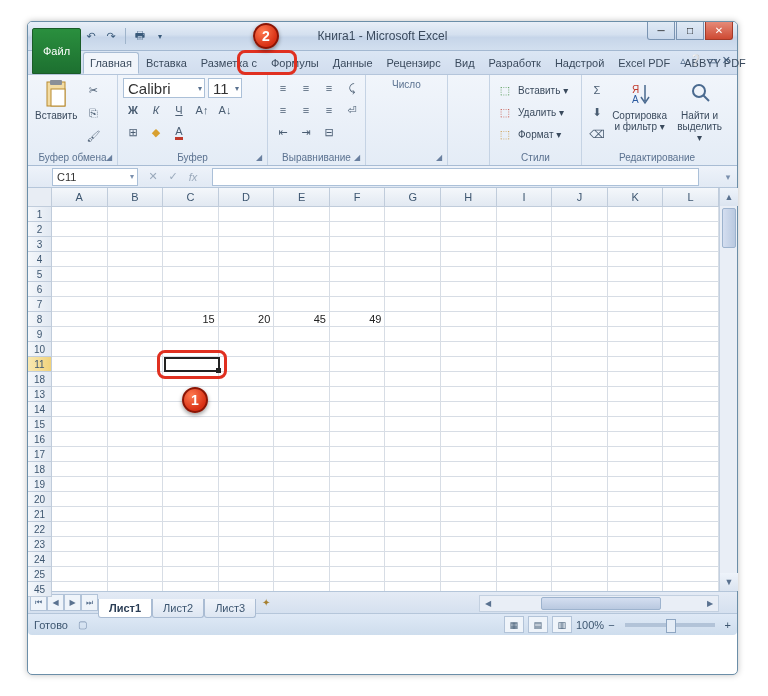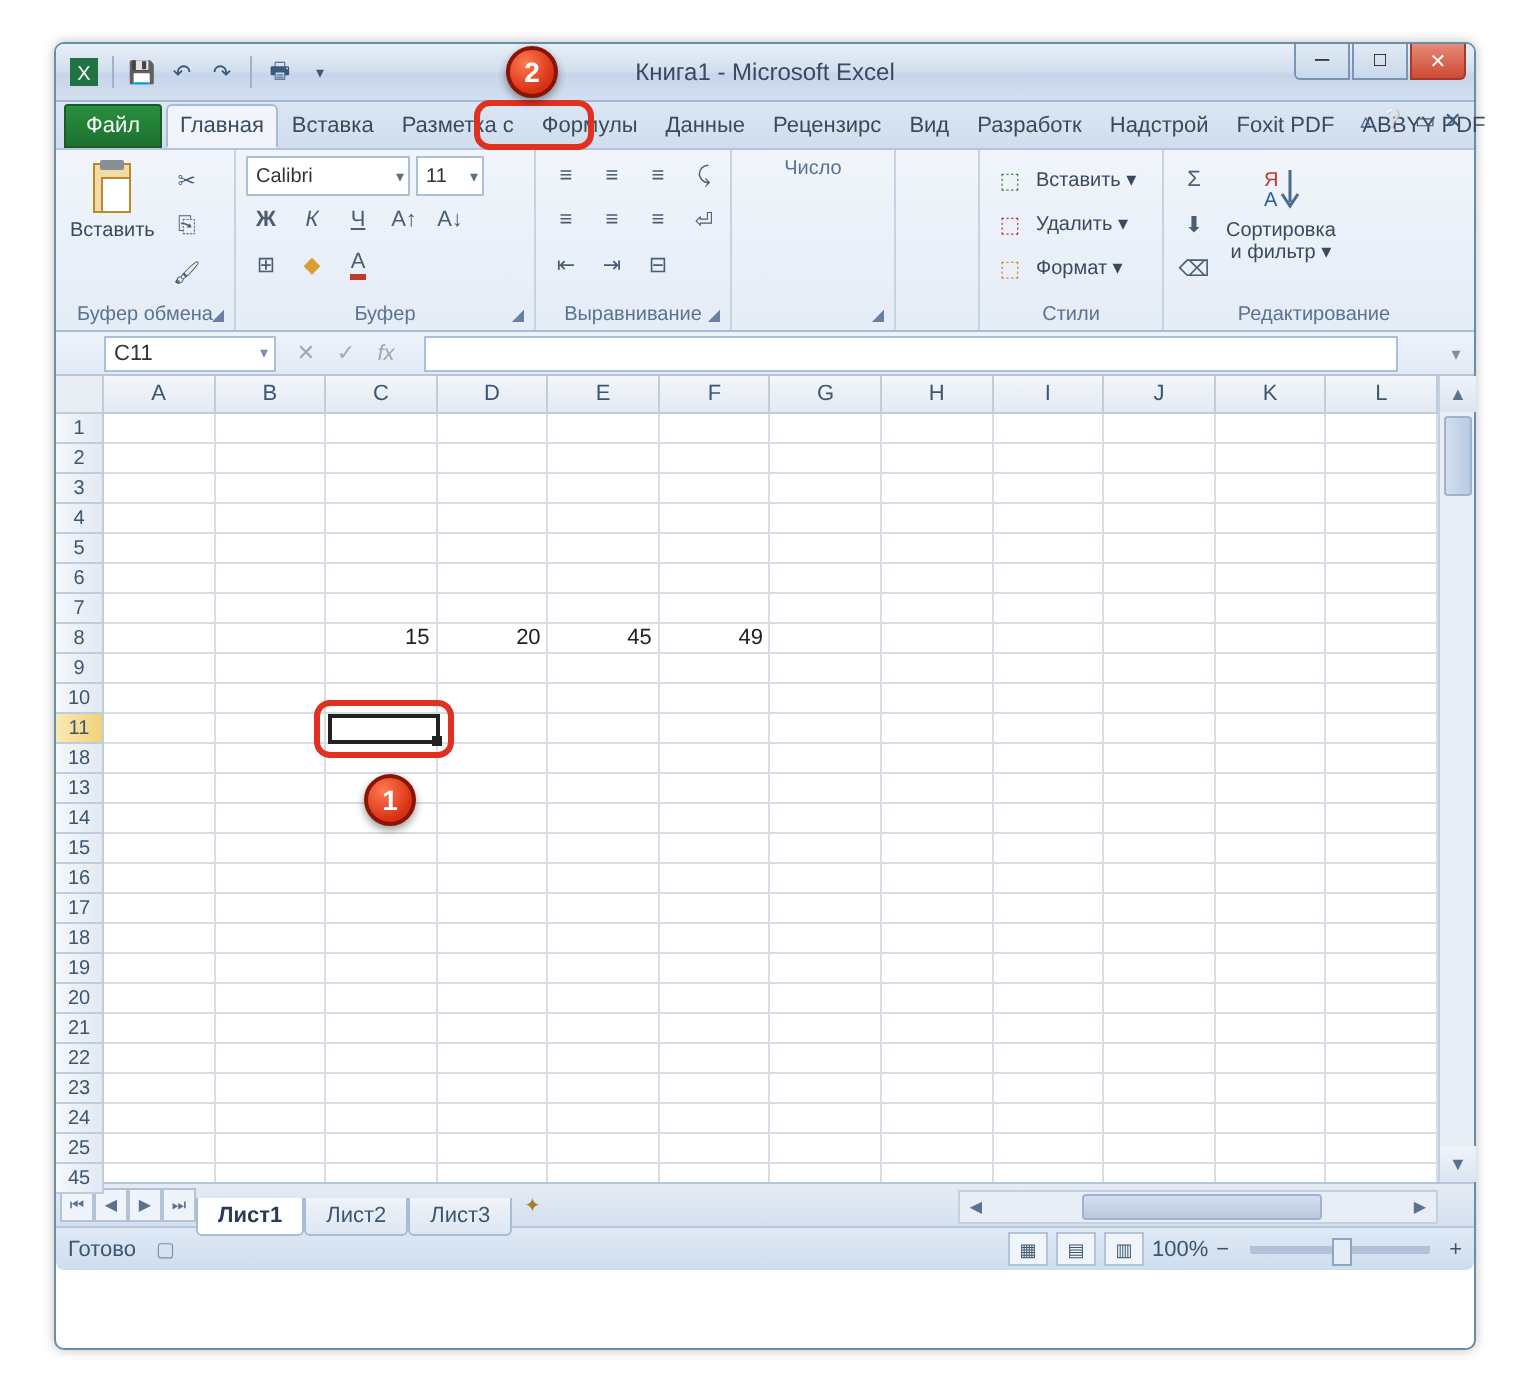--- a/index.html
+++ b/index.html
@@ -9,38 +9,38 @@
 .qat{display:flex;align-items:center;gap:4px;padding-left:6px}
 .qat-ico{width:16px;height:16px;display:flex;align-items:center;justify-content:center;font-size:11px;color:#3a5a7a}
 .qat-sep{width:1px;height:16px;background:#9fb4cb;margin:0 2px}
 .title-text{position:absolute;left:50%;transform:translateX(-50%);font-size:12px;color:#3a4a5d;white-space:nowrap}
 .winbtns{position:absolute;right:4px;top:0;display:flex;gap:1px}
 .winbtn{width:28px;height:18px;border:1px solid #7a94b2;border-top:none;display:flex;align-items:center;justify-content:center;font-size:10px;background:linear-gradient(#e0eaf5,#c9d8eb)}
 .winbtn.cls{background:linear-gradient(#e58a78,#ce4a33);color:#fff;border-color:#a43a28;border-radius:0 0 3px 0}
 .winbtn.max{border-radius:0}
 .winbtn.min{border-radius:0 0 0 3px}
 .ribbon-tabs{height:24px;background:linear-gradient(#dbe6f4,#d1ddee);display:flex;align-items:flex-end;padding-left:4px;border-bottom:1px solid #b4c5db;position:relative}
-.file-tab{background:linear-gradient(#2a8f3e,#1d7030);color:#fff;font-size:11px;padding:4px 10px;border-radius:2px 2px 0 0;margin-right:2px;border:1px solid #1a5c28}
+.file-tab{background:linear-gradient(#2a8f3e,#1d7030);color:#fff;font-size:11px;padding:16px 10px;border-radius:2px 2px 0 0;margin-right:2px;border:1px solid #1a5c28}
 .rtab{font-size:11px;color:#3a4a5d;padding:4px 6px;border:1px solid transparent;cursor:default;white-space:nowrap}
 .rtab.active{background:#f1f5fb;border:1px solid #a8bcd4;border-bottom-color:#f1f5fb;border-radius:3px 3px 0 0;position:relative;z-index:2}
 .tab-right{position:absolute;right:6px;top:3px;display:flex;gap:4px;align-items:center}
 .tab-right span{font-size:11px;color:#415b7a}
 .highlight-tab{position:absolute;border:3px solid #e03020;border-radius:8px;pointer-events:none;z-index:30}
 .ribbon-body{height:91px;background:linear-gradient(#f1f5fb,#e4ecf6);border-bottom:1px solid #a8bcd4;display:flex}
 .rgroup{border-right:1px solid #c5d3e4;padding:3px 5px 1px;display:flex;flex-direction:column;justify-content:space-between;position:relative}
 .rgroup-label{font-size:10px;color:#5b7290;text-align:center;padding:1px 0}
 .rgroup-label::after{content:"";}
 .rgroup-content{display:flex;gap:4px;flex:1;align-items:flex-start}
 .btn-big{display:flex;flex-direction:column;align-items:center;gap:2px;padding:2px;min-width:42px}
 .btn-big .ico{width:30px;height:28px;display:flex;align-items:center;justify-content:center}
 .btn-big .lbl{font-size:10px;color:#3a4a5d;text-align:center;line-height:1.1}
 .col{display:flex;flex-direction:column;gap:3px}
 .row{display:flex;gap:3px;align-items:center}
 .mini{width:20px;height:20px;display:flex;align-items:center;justify-content:center;font-size:11px;color:#4a5d72;border:1px solid transparent}
-.combo{height:20px;border:1px solid #abc0d8;background:#fff;font-size:10px;padding:0 14px 0 4px;display:flex;align-items:center;position:relative;color:#333}
+.combo{height:20px;border:1px solid #abc0d8;background:#fff;font-size:15px;padding:0 14px 0 4px;display:flex;align-items:center;position:relative;color:#333}
 .combo::after{content:"▾";position:absolute;right:2px;font-size:8px;color:#5a7290}
 .paste-ico{width:32px;height:32px}
 .font-select{width:82px}
 .size-select{width:34px}
 .expand{position:absolute;right:2px;bottom:2px;width:12px;height:12px;font-size:8px;color:#6a80a0;display:flex;align-items:center;justify-content:center}
 .namebox-row{height:22px;background:linear-gradient(#eef3fa,#e1e9f4);border-bottom:1px solid #b5c6da;display:flex;align-items:center}
 .nb-left{width:24px}
 .namebox{width:86px;height:18px;border:1px solid #abc0d8;background:#fff;font-size:11px;display:flex;align-items:center;padding:0 4px;position:relative;color:#333}
 .namebox::after{content:"▾";position:absolute;right:3px;font-size:8px;color:#7a90ae}
 .nb-icons{display:flex;gap:2px;margin:0 6px}
@@ -113,21 +113,21 @@
     <div class="file-tab">Файл</div>
     <div class="rtab active">Главная</div>
     <div class="rtab">Вставка</div>
     <div class="rtab">Разметка с</div>
     <div class="rtab">Формулы</div>
     <div class="rtab">Данные</div>
     <div class="rtab">Рецензирс</div>
     <div class="rtab">Вид</div>
     <div class="rtab">Разработк</div>
     <div class="rtab">Надстрой</div>
-    <div class="rtab">Foxit PDF</div>
+    <div class="rtab">Excel PDF</div>
     <div class="rtab">ABBYY PDF</div>
     <div class="tab-right">
       <span>▵</span>
       <span style="color:#2a6db8">❔</span>
       <span>▭</span>
       <span>✕</span>
     </div>
   </div>
 
   <div class="ribbon-body">
@@ -251,20 +251,30 @@
         <div class="btn-big">
           <div class="ico">
               <svg width="26" height="26">
                 <text x="5" y="12" font-size="10" fill="#c0392b">Я</text>
                 <text x="5" y="22" font-size="10" fill="#2a5aa0">А</text>
                 <path d="M18 4 L18 20 M14 16 L18 22 L22 16" stroke="#4a6a8f" fill="none" stroke-width="1.5"></path>
               </svg>
             </div>
           <div class="lbl" style="white-space:pre-line">Сортировка
 и фильтр ▾</div>
+        </div>
+        <div class="btn-big">
+          <div class="ico">
+              <svg width="26" height="26">
+                <circle cx="12" cy="10" r="6" fill="none" stroke="#4a6a8f" stroke-width="2"></circle>
+                <line x1="16" y1="14" x2="22" y2="20" stroke="#4a6a8f" stroke-width="2"></line>
+              </svg>
+            </div>
+          <div class="lbl" style="white-space:pre-line">Найти и
+выделить ▾</div>
         </div>
       </div>
       <div class="rgroup-label">Редактирование</div>
     </div>
   </div>
 
   <div class="namebox-row">
     <div class="nb-left"></div>
     <div class="namebox">C11</div>
     <div class="nb-icons">

